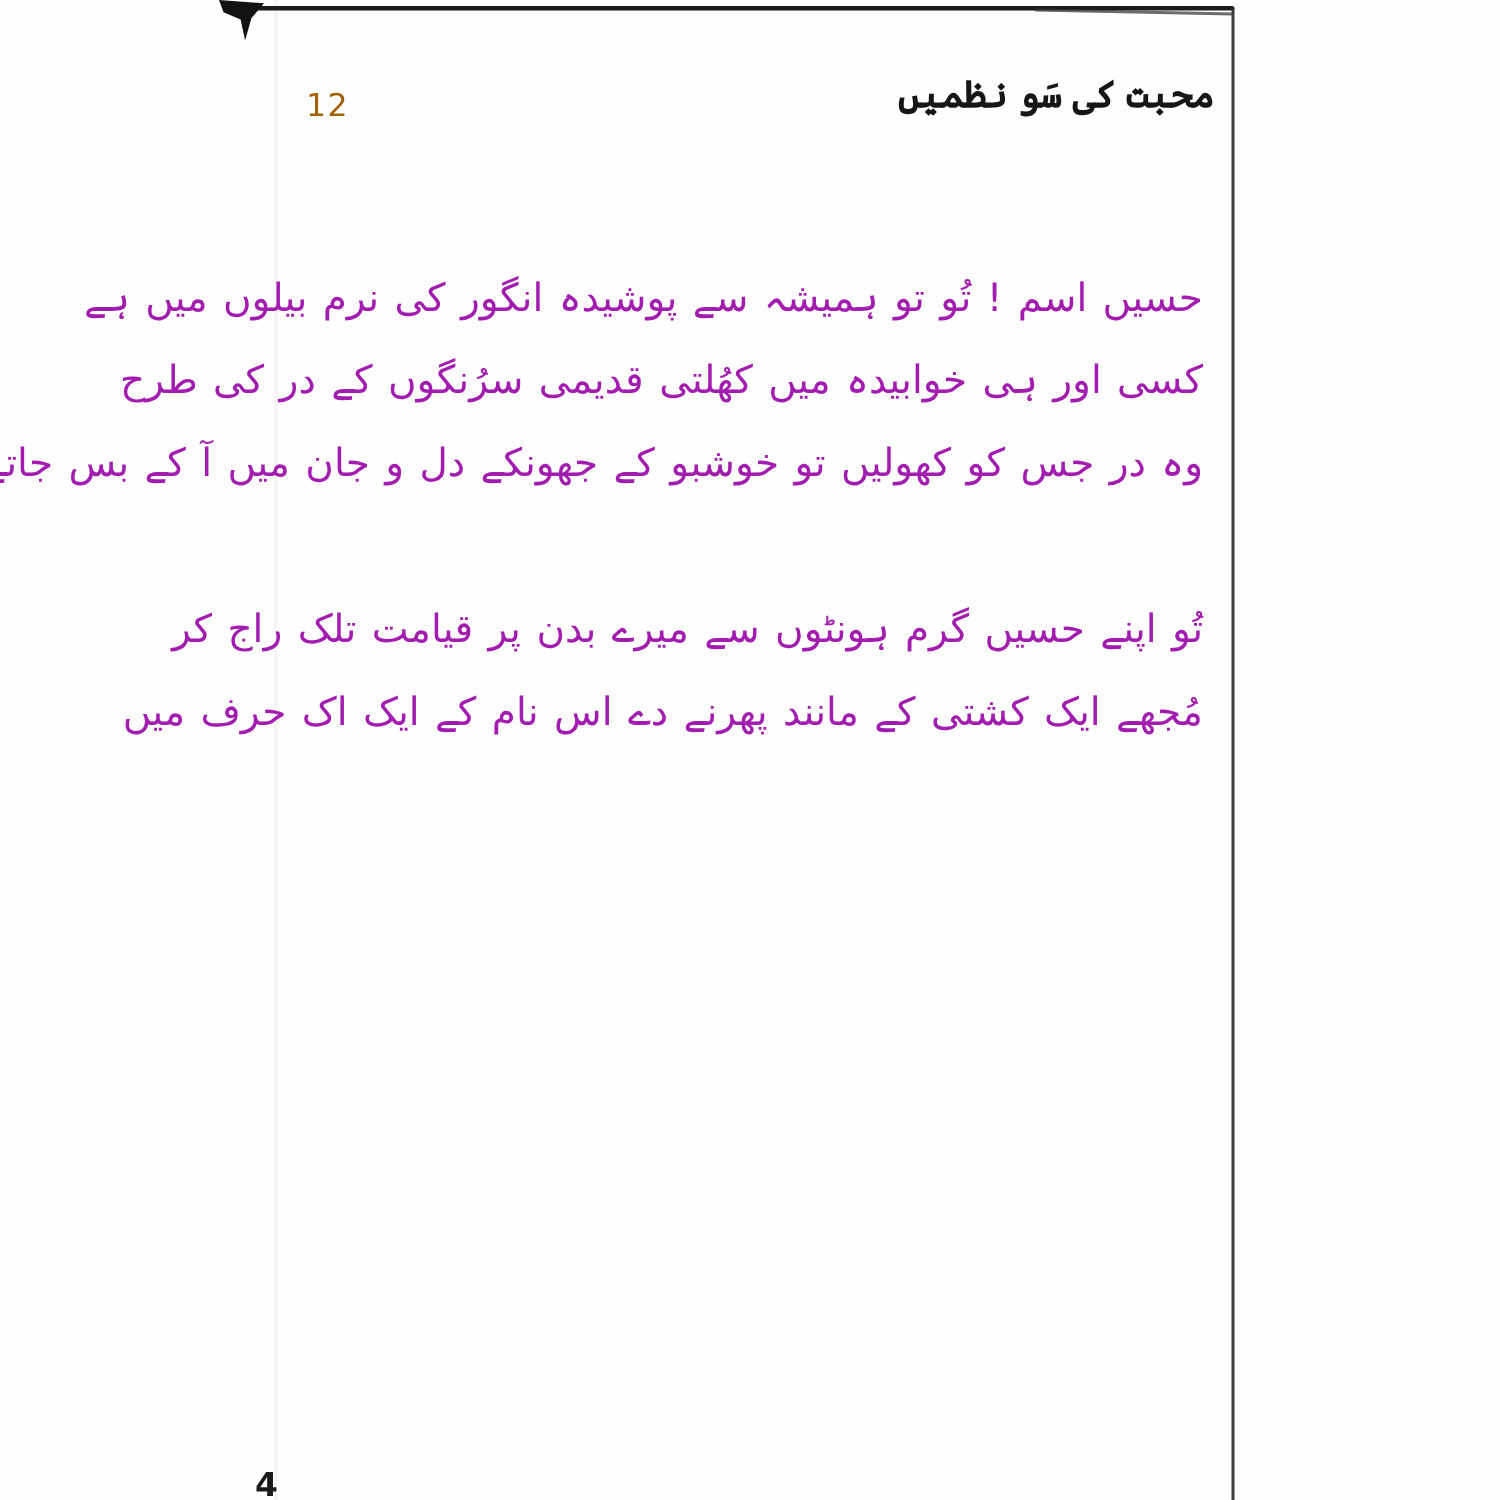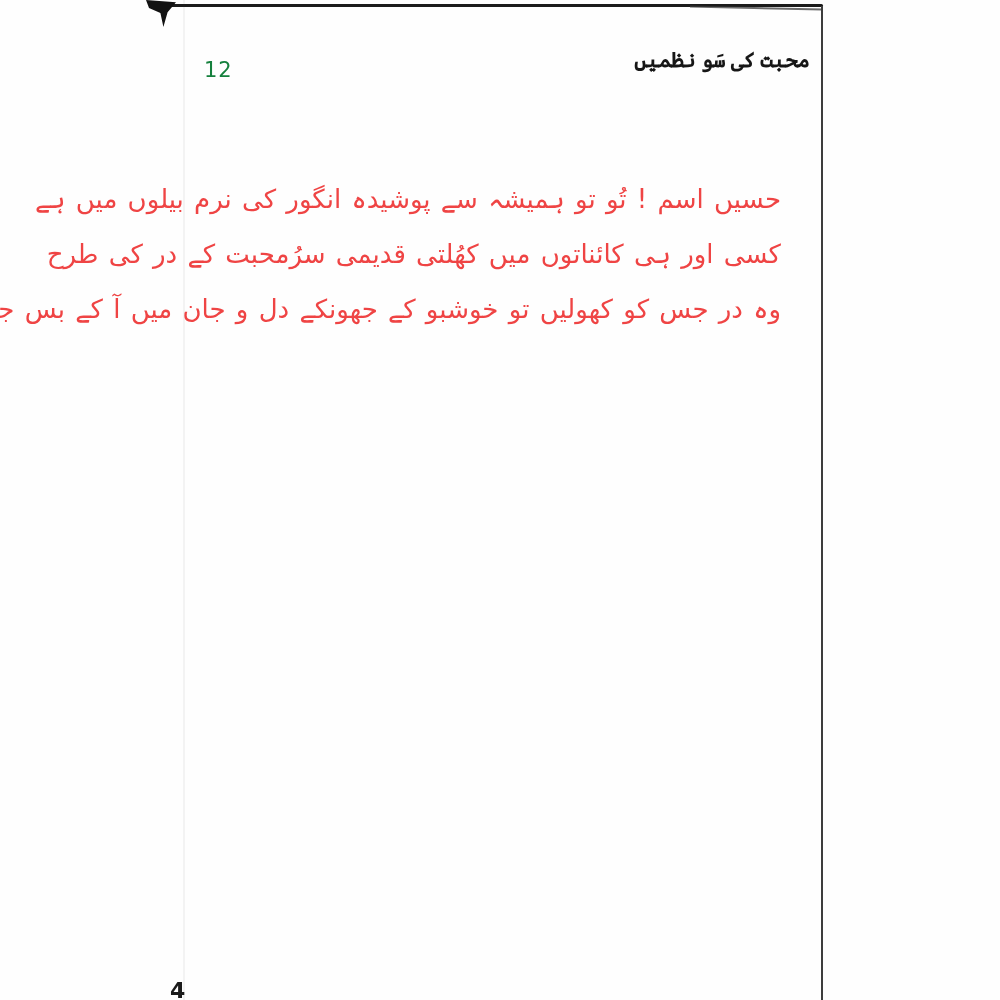--- a/index.html
+++ b/index.html
@@ -64,39 +64,39 @@
     width: 2px;
     height: 1000px;
     background: rgba(60,60,60,0.06);
   }
   .page-number {
     position: absolute;
     left: 204px;
     top: 58px;
     font-family: "DejaVu Sans", sans-serif;
     font-size: 21px;
-    color: #15803d;
+    color: #a16207;
     letter-spacing: 1px;
   }
   .running-header {
     position: absolute;
     right: 190px;
     top: 48px;
     direction: rtl;
-    font-family: Liberation Serif, serif;
-    font-size: 21px;
+    font-family: Liberation Sans, sans-serif;
+    font-size: 25px;
     font-weight: bold;
     color: #161616;
   }
   .poem {
     position: absolute;
-    left: 179px;
+    left: 200px;
     top: 172px;
     width: 602px;
-    color: #ef4444;
+    color: #a21caf;
   }
   .stanza {
     direction: rtl;
   }
   .stanza + .stanza {
     margin-top: 56px;
   }
   .poem-line {
     direction: rtl;
     unicode-bidi: plaintext;
@@ -130,22 +130,24 @@
   <div class="page-crease"></div>
   <div class="page-edge-line"></div>
 
   <div class="page-number">12</div>
 
   <div class="running-header" lang="ur" dir="rtl">محبت کی سَو نظمیں</div>
 
   <div class="poem">
     <div class="stanza">
       <div class="poem-line" lang="ur">حسیں اسم !  تُو  تو  ہمیشہ سے پوشیدہ انگور کی نرم بیلوں میں ہے</div>
-      <div class="poem-line" lang="ur">کسی اور ہی کائناتوں میں کھُلتی قدیمی سرُمحبت کے در کی طرح</div>
+      <div class="poem-line" lang="ur">کسی اور ہی خوابیدہ میں کھُلتی قدیمی سرُنگوں کے در کی طرح</div>
       <div class="poem-line" lang="ur">وہ در جس کو کھولیں تو خوشبو کے جھونکے دل و جان میں آ کے بس جاتے ہیں</div>
     </div>
     <div class="stanza">
+      <div class="poem-line" lang="ur">تُو اپنے حسیں گرم ہونٹوں سے میرے بدن پر قیامت تلک راج کر</div>
+      <div class="poem-line" lang="ur">مُجھے ایک کشتی کے مانند پھرنے دے اس نام کے ایک اک حرف میں</div>
     </div>
   </div>
 
   <div class="bottom-left-mark">4</div>
 
 </div>
 
 </body></html>

